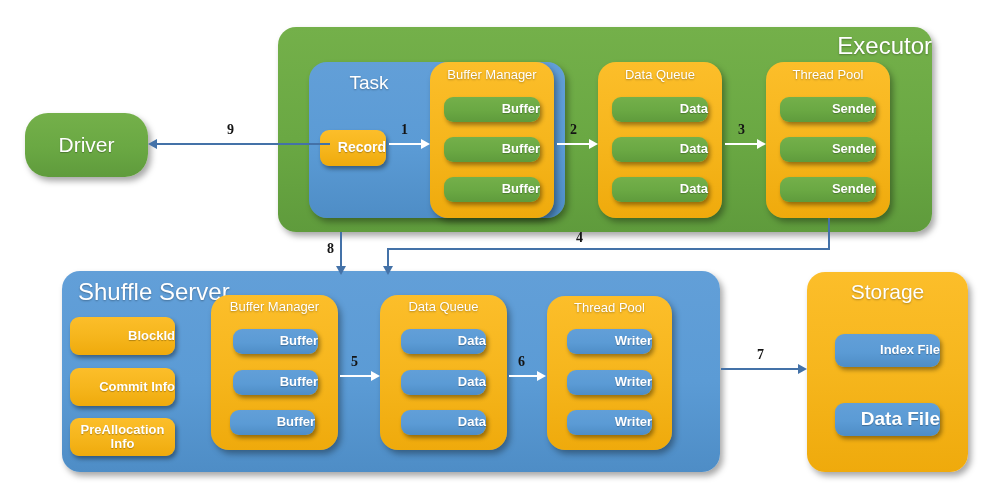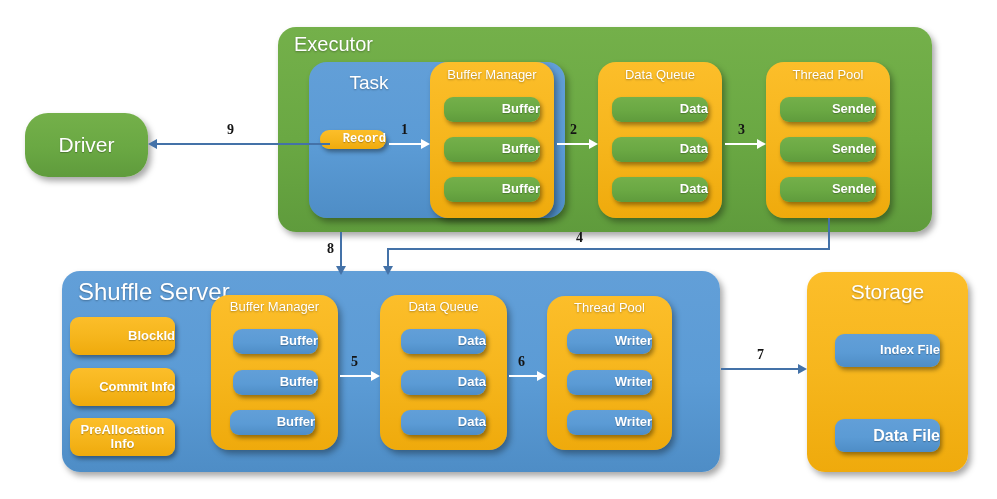--- a/index.html
+++ b/index.html
@@ -106,28 +106,28 @@
 </head>
 <body>
 
 <div id="canvas">
 
   <div class="box green" style="left:25px; top:113px; width:123px; height:64px; border-radius:23px; font-size:21px;">
     <span>Driver</span>
   </div>
 
   <div class="box green container-box" style="left:278px; top:27px; width:654px; height:205px;">
-    <div class="container-title title-left" style="top:6px; left:16px; font-size:20px;">Executor</div>
+    <div class="container-title title-left" style="top:6px; left:16px; font-size:24px;text-align:right;">Executor</div>
   </div>
 
   <div class="box blue container-box" style="left:309px; top:62px; width:256px; height:156px;">
     <div class="container-title" style="top:11px; left:0; width:120px; font-size:19px;">Task</div>
   </div>
 
-  <div class="box yellow chip" style="left:320px; top:130px; width:66px; height:19px; font-size:12px;font-family:Liberation Mono, monospace;">
+  <div class="box yellow chip" style="left:320px; top:130px; width:66px; height:36px; font-size:14px;">
     <span>Record</span>
   </div>
 
   <div class="box yellow container-box" style="left:430px; top:62px; width:124px; height:156px;">
     <div class="container-title" style="top:6px; font-size:13px;">Buffer Manager</div>
     <div class="box green chip" style="left:14px; top:35px; width:96px; height:25px;">
       <span>Buffer</span>
     </div>
     <div class="box green chip" style="left:14px; top:75px; width:96px; height:25px;">
       <span>Buffer</span>
@@ -214,21 +214,21 @@
     <div class="box blue chip" style="left:20px; top:114px; width:85px; height:25px;">
       <span>Writer</span>
     </div>
   </div>
 
   <div class="box yellow container-box" style="left:807px; top:272px; width:161px; height:200px;">
     <div class="container-title" style="top:8px; font-size:21px;">Storage</div>
     <div class="box blue chip" style="left:28px; top:62px; width:105px; height:33px; font-size:13px;">
       <span>Index File</span>
     </div>
-    <div class="box blue chip" style="left:28px; top:131px; width:105px; height:33px; font-size:16px;margin-top:16px;">
+    <div class="box blue chip" style="left:28px; top:131px; width:105px; height:33px; font-size:19px;">
       <span>Data File</span>
     </div>
   </div>
 
   <div class="hline" style="left:156px; top:143px; width:174px;"></div>
   <div class="arrowhead ar-left" style="left:148px; top:139px;"></div>
   <div class="edge-label" style="left:227px; top:122px;">9</div>
 
   <div class="hline white" style="left:389px; top:143px; width:34px;"></div>
   <div class="arrowhead ar-right white" style="left:421px; top:139px;"></div>

